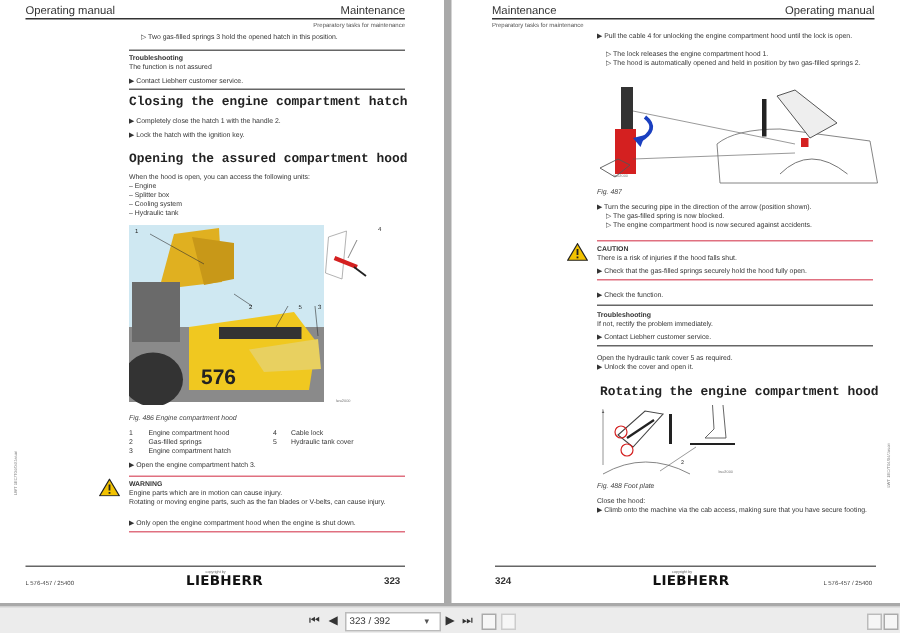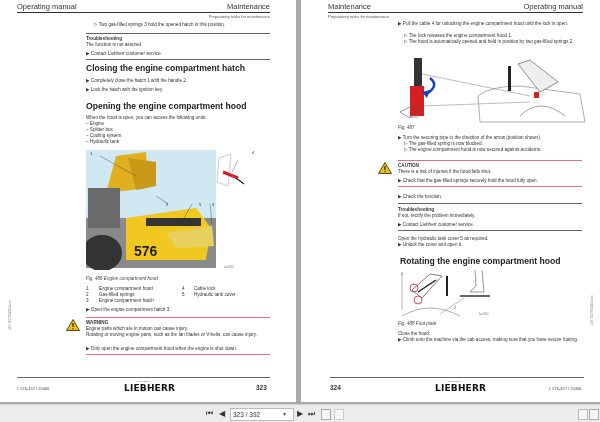--- a/index.html
+++ b/index.html
@@ -6,21 +6,21 @@
   body{width:600px;height:422px;background:#a9a9a9;position:relative;overflow:hidden;font-family:"Liberation Sans",sans-serif;color:#222;}
   .page{position:absolute;top:0;background:#fff;height:402px;overflow:hidden;}
   #page-left{left:0;width:296px;}
   #page-right{left:301px;width:299px;}
   .hdr{position:absolute;top:2px;font-size:7.5px;color:#333;border-bottom:0.8px solid #333;padding-bottom:1px;}
   .hdr .l{position:absolute;left:0;top:0;}
   .hdr .r{position:absolute;right:0;top:0;}
   .sub{position:absolute;font-size:4px;color:#555;}
   .txt{position:absolute;font-size:4.6px;line-height:6px;color:#333;}
   .bold{font-weight:bold;}
-  .h2{position:absolute;font-size:8.6px;font-weight:bold;color:#222;}
+  .h2{position:absolute;font-size:8.6px;font-weight:bold;color:#222;font-family:Liberation Mono, monospace;}
   .rule{position:absolute;height:0;border-top:0.8px solid #666;}
   .rrule{position:absolute;height:0;border-top:0.8px solid #e07080;}
   .ico{position:absolute;}
   .fig{position:absolute;}
   .cap{position:absolute;font-size:4.6px;font-style:italic;color:#444;}
   .tiny{position:absolute;font-size:2.6px;color:#777;}
   .foot{position:absolute;font-size:4px;color:#444;}
   .pnum{position:absolute;font-size:6.5px;font-weight:bold;color:#333;}
   .logo{position:absolute;font-size:9px;font-weight:bold;letter-spacing:0.2px;color:#111;font-family:"DejaVu Sans",sans-serif;}
   .logo-sub{position:absolute;font-size:2.5px;color:#666;}
@@ -45,21 +45,21 @@
   <div class="rule" style="left:86px;top:33px;width:184px;"></div>
   <div class="txt bold" style="left:86px;top:36px;">Troubleshooting</div>
   <div class="txt" style="left:86px;top:42px;">The function is not assured</div>
   <div class="txt" style="left:86px;top:51px;">▶ <span>Contact Liebherr customer service.</span></div>
   <div class="rule" style="left:86px;top:59px;width:184px;"></div>
 
   <div class="h2" style="left:86px;top:63px;">Closing the engine compartment hatch</div>
   <div class="txt" style="left:86px;top:78px;">▶ <span>Completely close the hatch 1 with the handle 2.</span></div>
   <div class="txt" style="left:86px;top:87px;">▶ <span>Lock the hatch with the ignition key.</span></div>
 
-  <div class="h2" style="left:86px;top:101px;">Opening the engine compartment hood</div>
+  <div class="h2" style="left:86px;top:101px;">Opening the assured compartment hood</div>
   <div class="txt" style="left:86px;top:115px;">When the hood is open, you can access the following units:</div>
   <div class="txt" style="left:86px;top:121px;">– <span>Engine</span></div>
   <div class="txt" style="left:86px;top:127px;">– <span>Splitter box</span></div>
   <div class="txt" style="left:86px;top:133px;">– <span>Cooling system</span></div>
   <div class="txt" style="left:86px;top:139px;">– <span>Hydraulic tank</span></div>
 
   <svg class="fig" style="left:86px;top:148px;" width="162" height="122" viewBox="0 0 162 122">
     <rect x="0" y="2" width="130" height="118" fill="#cfe8f2"></rect>
     <rect x="0" y="70" width="130" height="50" fill="#8a8a8a"></rect>
     <polygon points="20,45 30,8 60,4 62,40" fill="#e0b020"></polygon>

